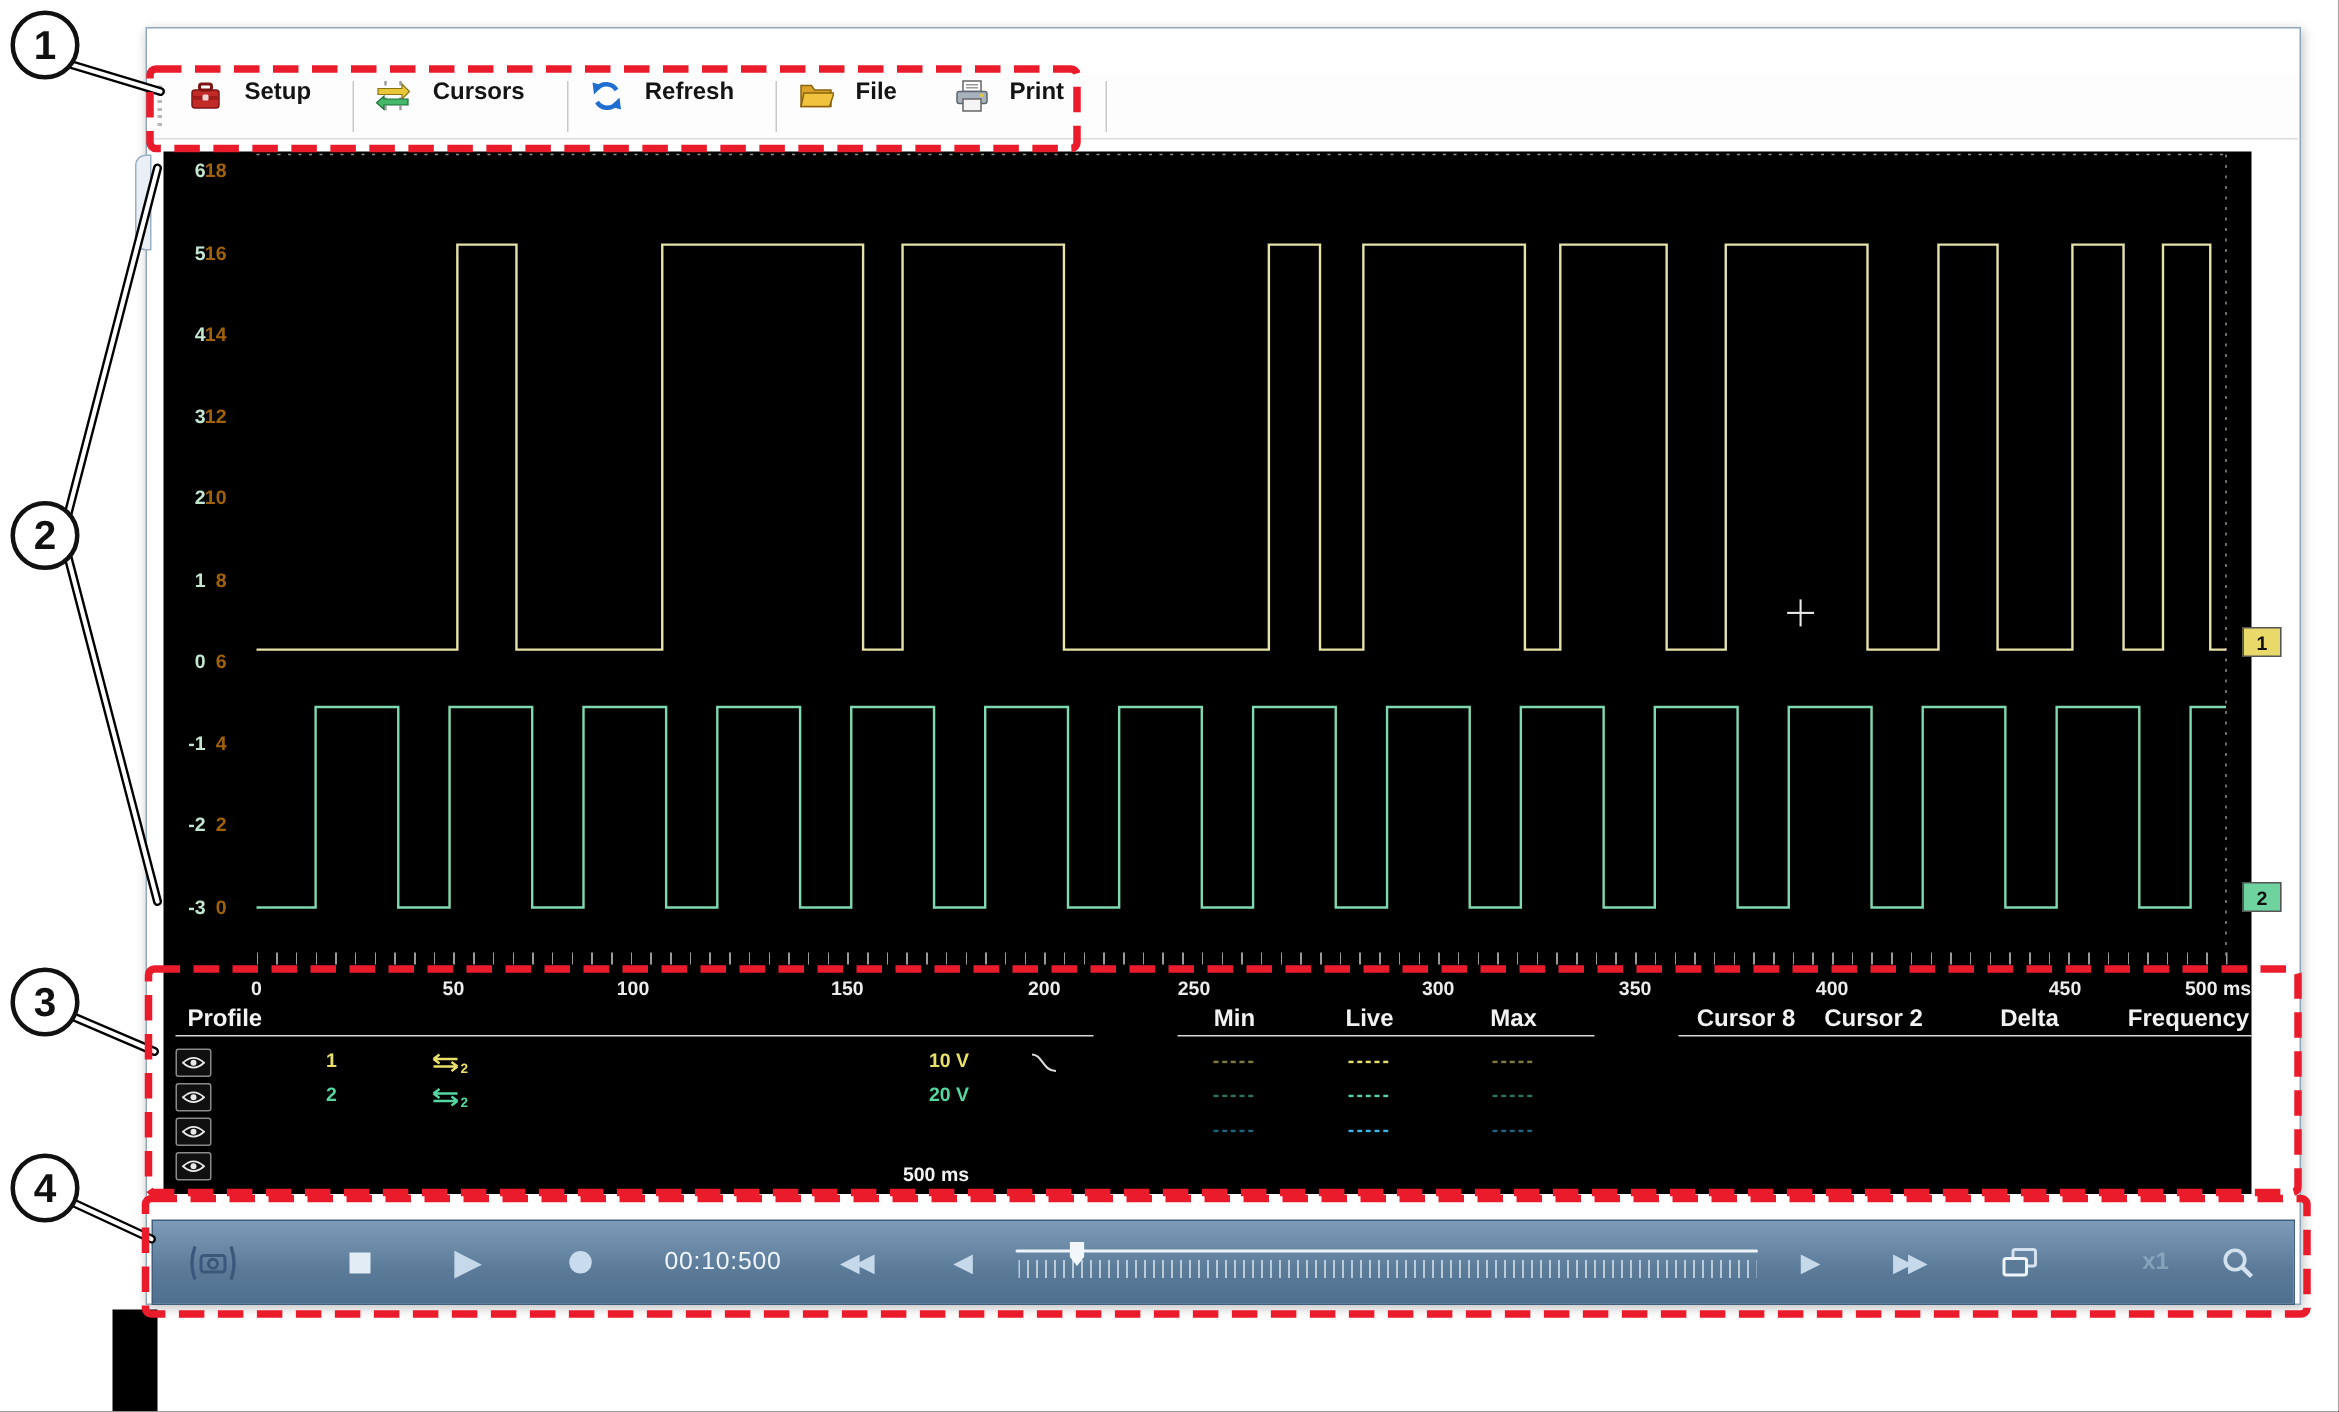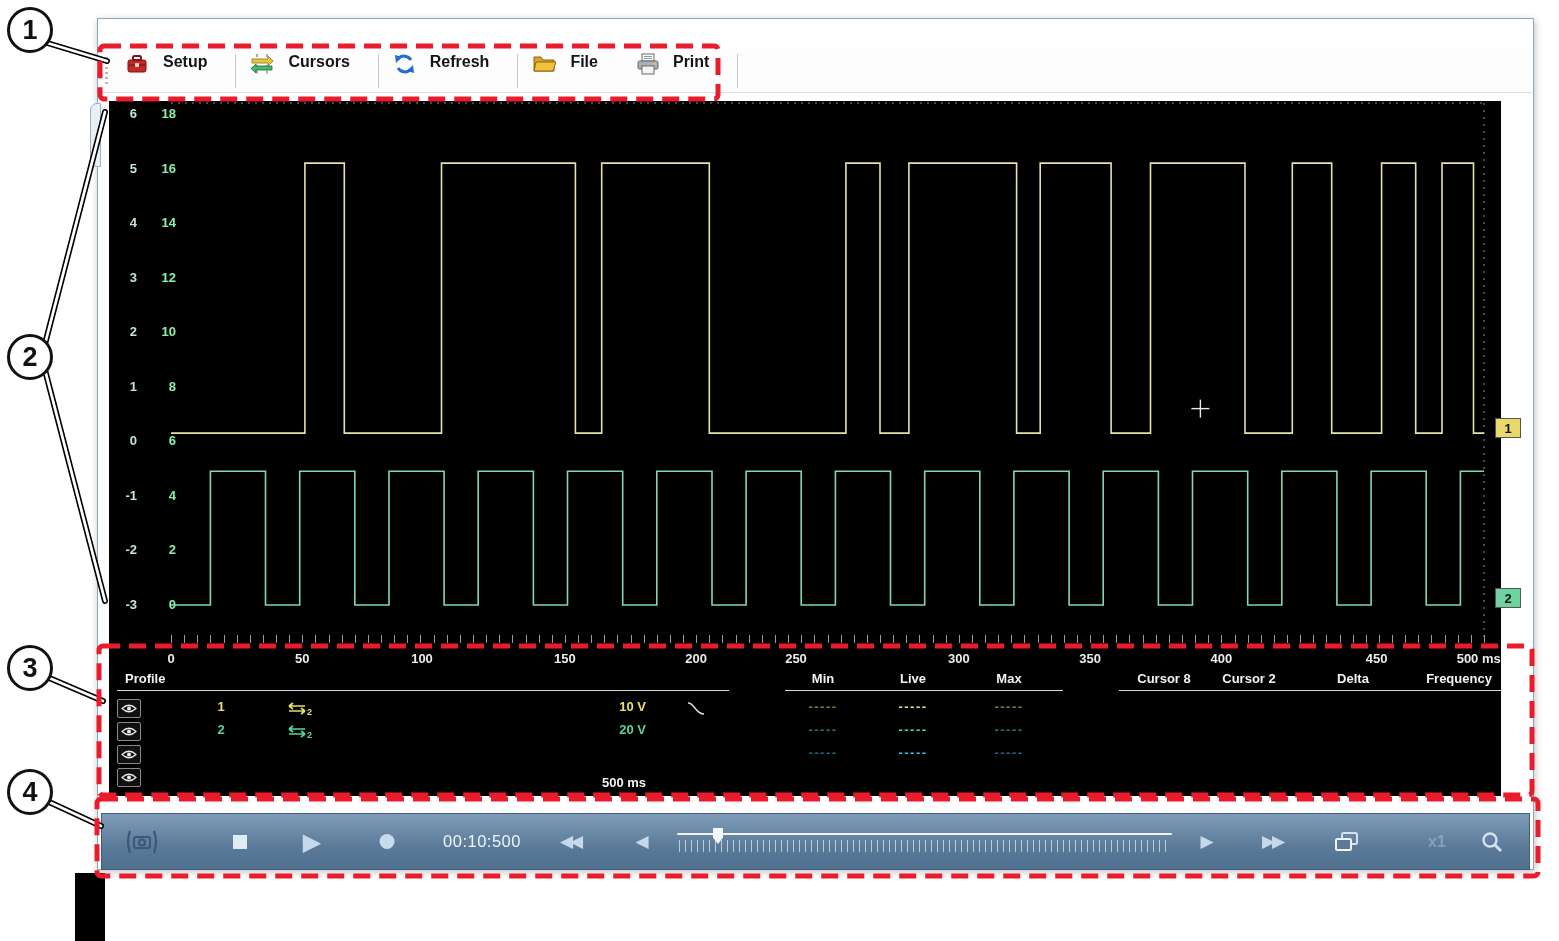--- a/index.html
+++ b/index.html
@@ -40,33 +40,33 @@
   .tbtn span { font-size:16px; font-weight:600; color:#141414; }
   .tsep { width:1px; height:34px; background:#c9c9c9; margin:0 2px; }
 
   
   .scope { position:absolute; left:11px; top:82px; width:1392px; height:695px; background:#000; }
   .side-tab { position:absolute; left:-8px; top:84px; width:11px; height:64px; background:#e9eff5;
               border:1px solid #9ab0c4; border-radius:7px 0 0 7px; }
   .yaxis { position:absolute; top:0; width:26px; height:545px; font-size:13px; font-weight:bold; }
   .yaxis span { position:absolute; left:0; right:0; text-align:right; }
   .yaxis.c2 { left:2px; color:#c2e6cf; }
-  .yaxis.c1 { left:41px; color:#86efac; }
+  .yaxis.c1 { left:16px; color:#a16207; }
   .plot { position:absolute; left:0; top:0; }
   .xruler { position:absolute; left:62px; top:534px; width:1314px; height:8px;
             background-image:repeating-linear-gradient(90deg,#9a9a9a 0 1px,transparent 1px 13.13px); }
   .xlabels { position:absolute; left:0; top:550px; width:100%; height:18px; }
   .xlabels span { position:absolute; top:0; transform:translateX(-50%); color:#ececec; font-size:13px; font-weight:bold; white-space:nowrap; }
   .xlabels span.last { transform:translateX(-62%); }
   .badge { position:absolute; left:1386px; width:26px; height:20px; border:1px solid #555; color:#111;
            font-size:13px; font-weight:bold; text-align:center; line-height:19px; }
   .badge.b1 { top:317px; } .badge.b2 { top:487px; }
 
   
-  .phead { position:absolute; top:570px; color:#f2f2f2; font-size:13px; font-weight:bold; white-space:nowrap; }
+  .phead { position:absolute; top:570px; color:#f2f2f2; font-size:16px; font-weight:bold; white-space:nowrap; }
   .phead.cc { transform:translateX(-50%); }
   .uline { position:absolute; top:589px; height:1px; background:#d8d8d8; }
   .eye { position:absolute; left:8px; width:24px; height:19px; background:#101010; border:1px solid #8a8a8a;
          border-radius:2px; display:flex; align-items:center; justify-content:center; cursor:pointer; }
   .prow { position:absolute; left:0; height:20px; width:100%; font-size:13px; font-weight:bold; }
   .prow .ch    { position:absolute; left:100px; width:24px; text-align:center; }
   .prow .arrow-icon { position:absolute; left:170px; top:3px; }
   .prow .scale { position:absolute; left:437px; width:100px; text-align:right; }
   .prow .slope { position:absolute; left:577px; top:2px; }
   .prow .dash  { position:absolute; width:64px; text-align:center; letter-spacing:1.5px; }

